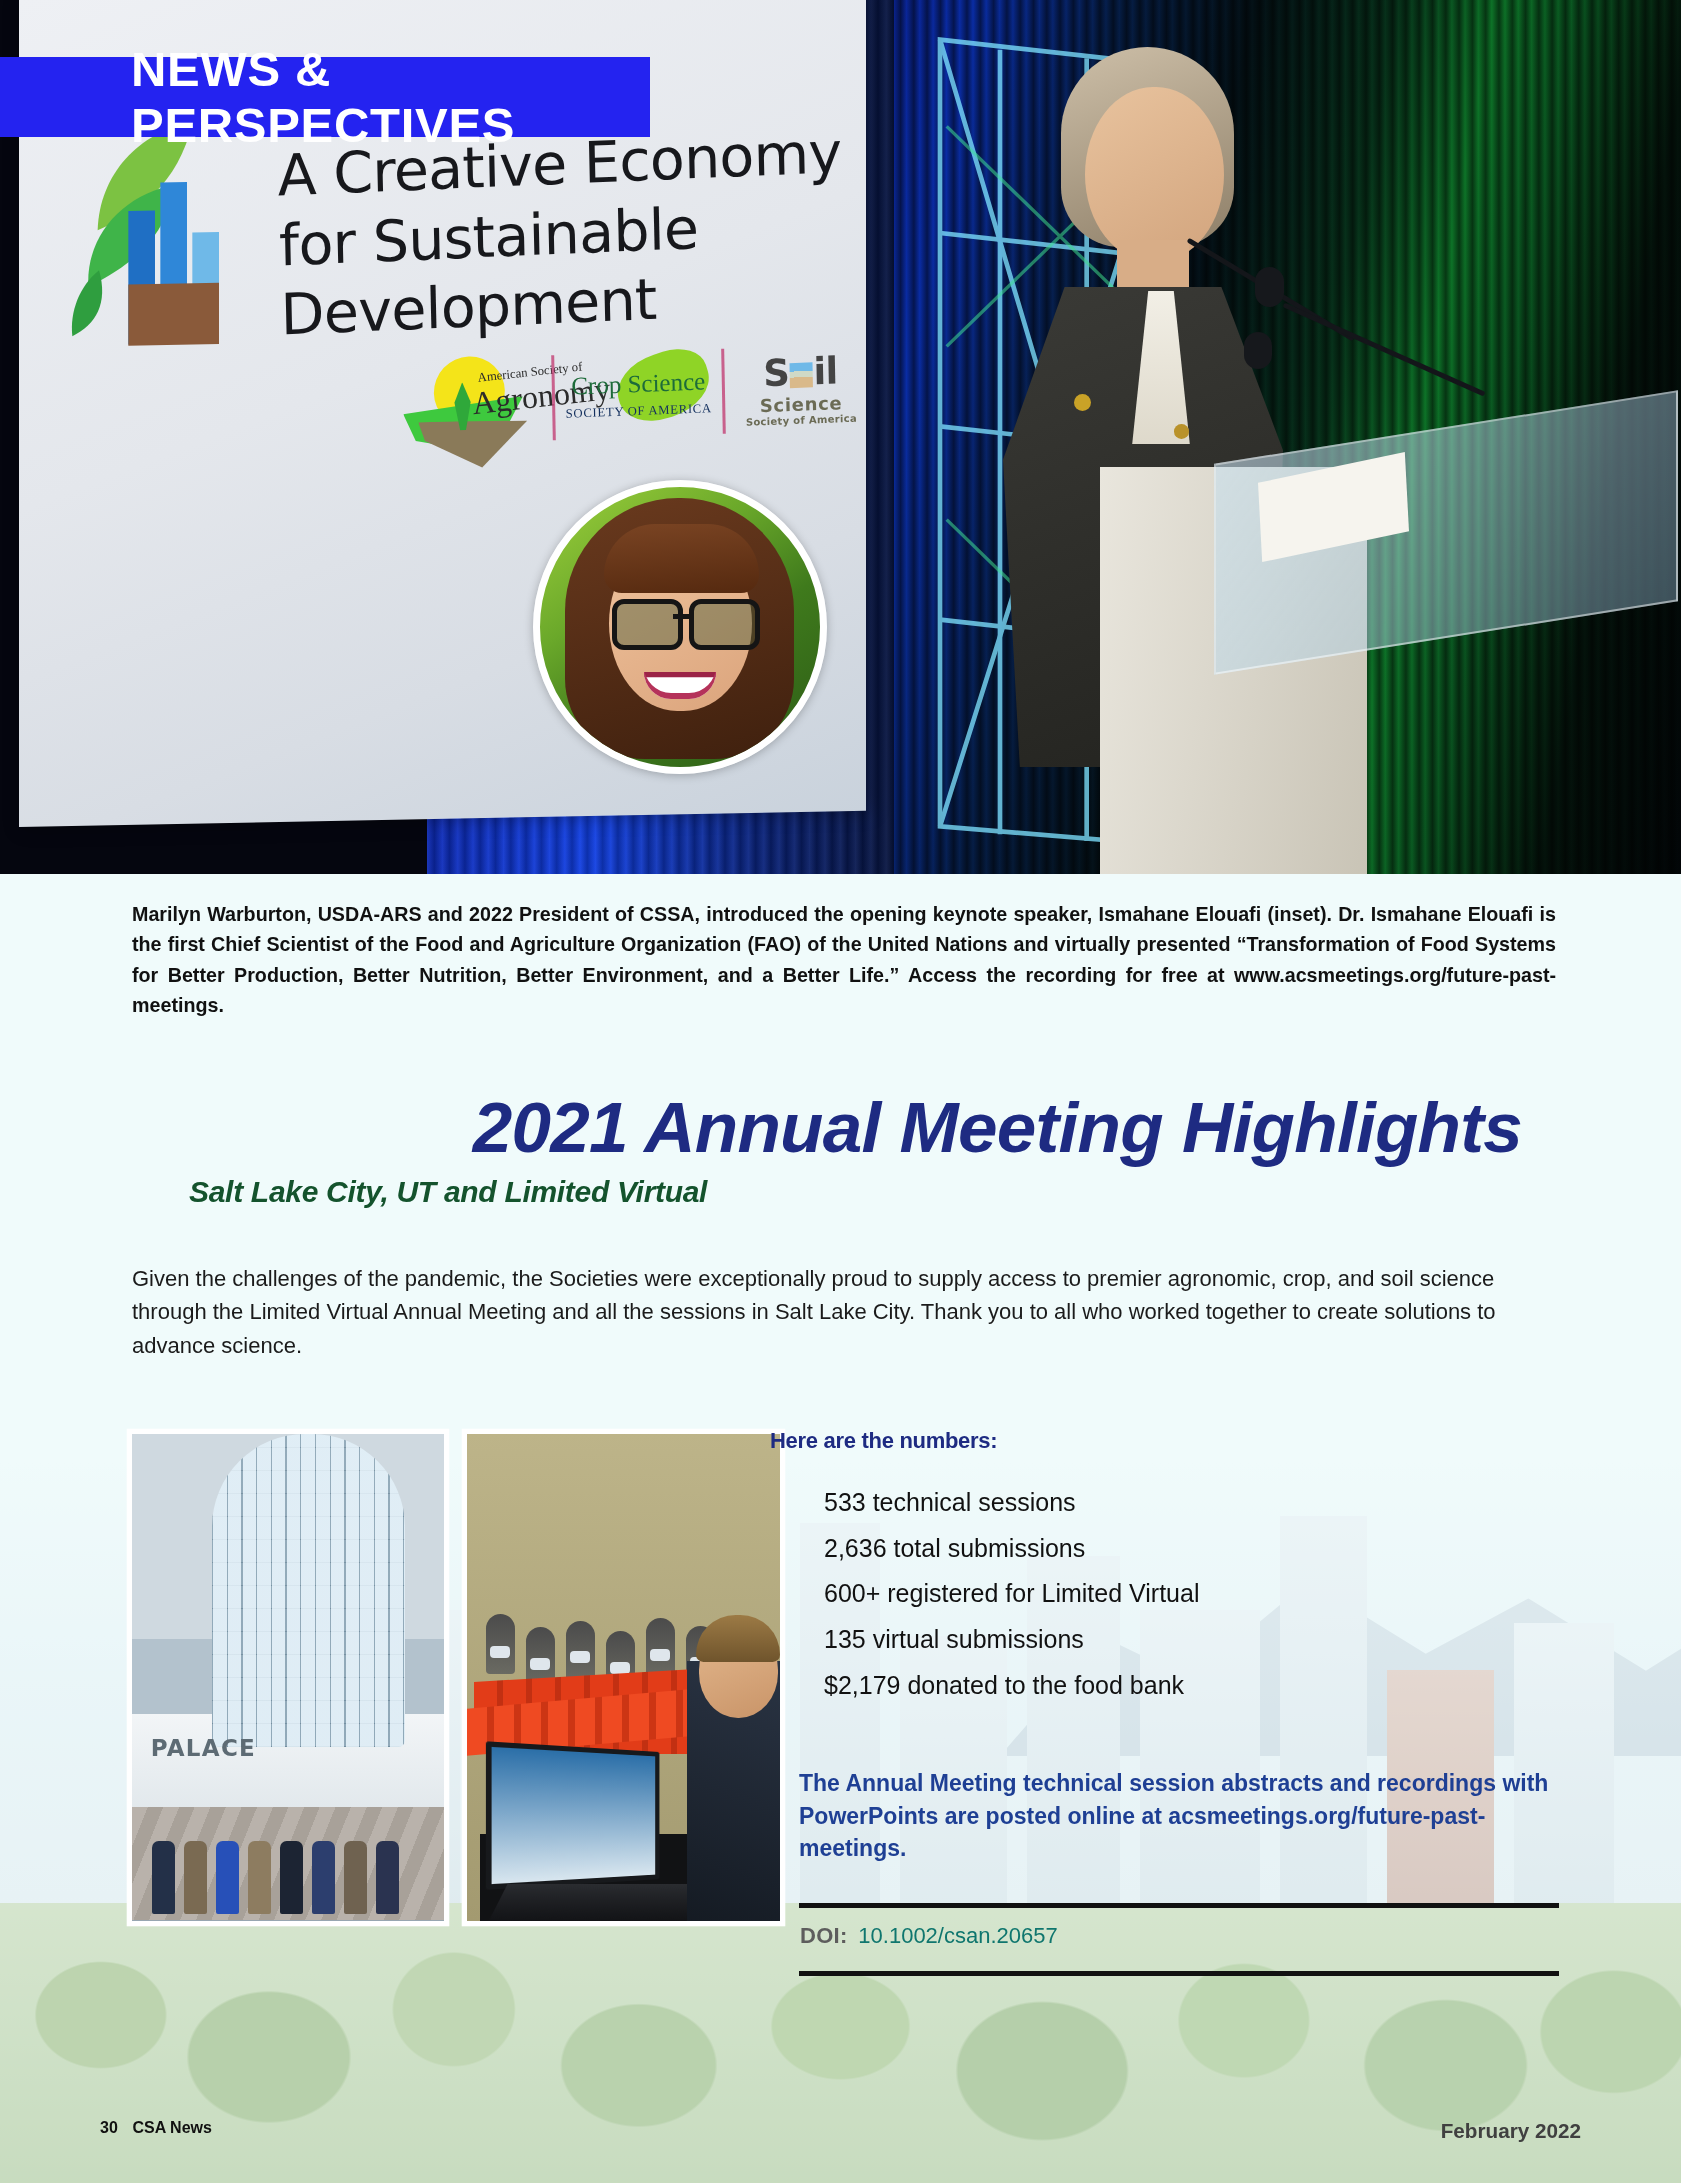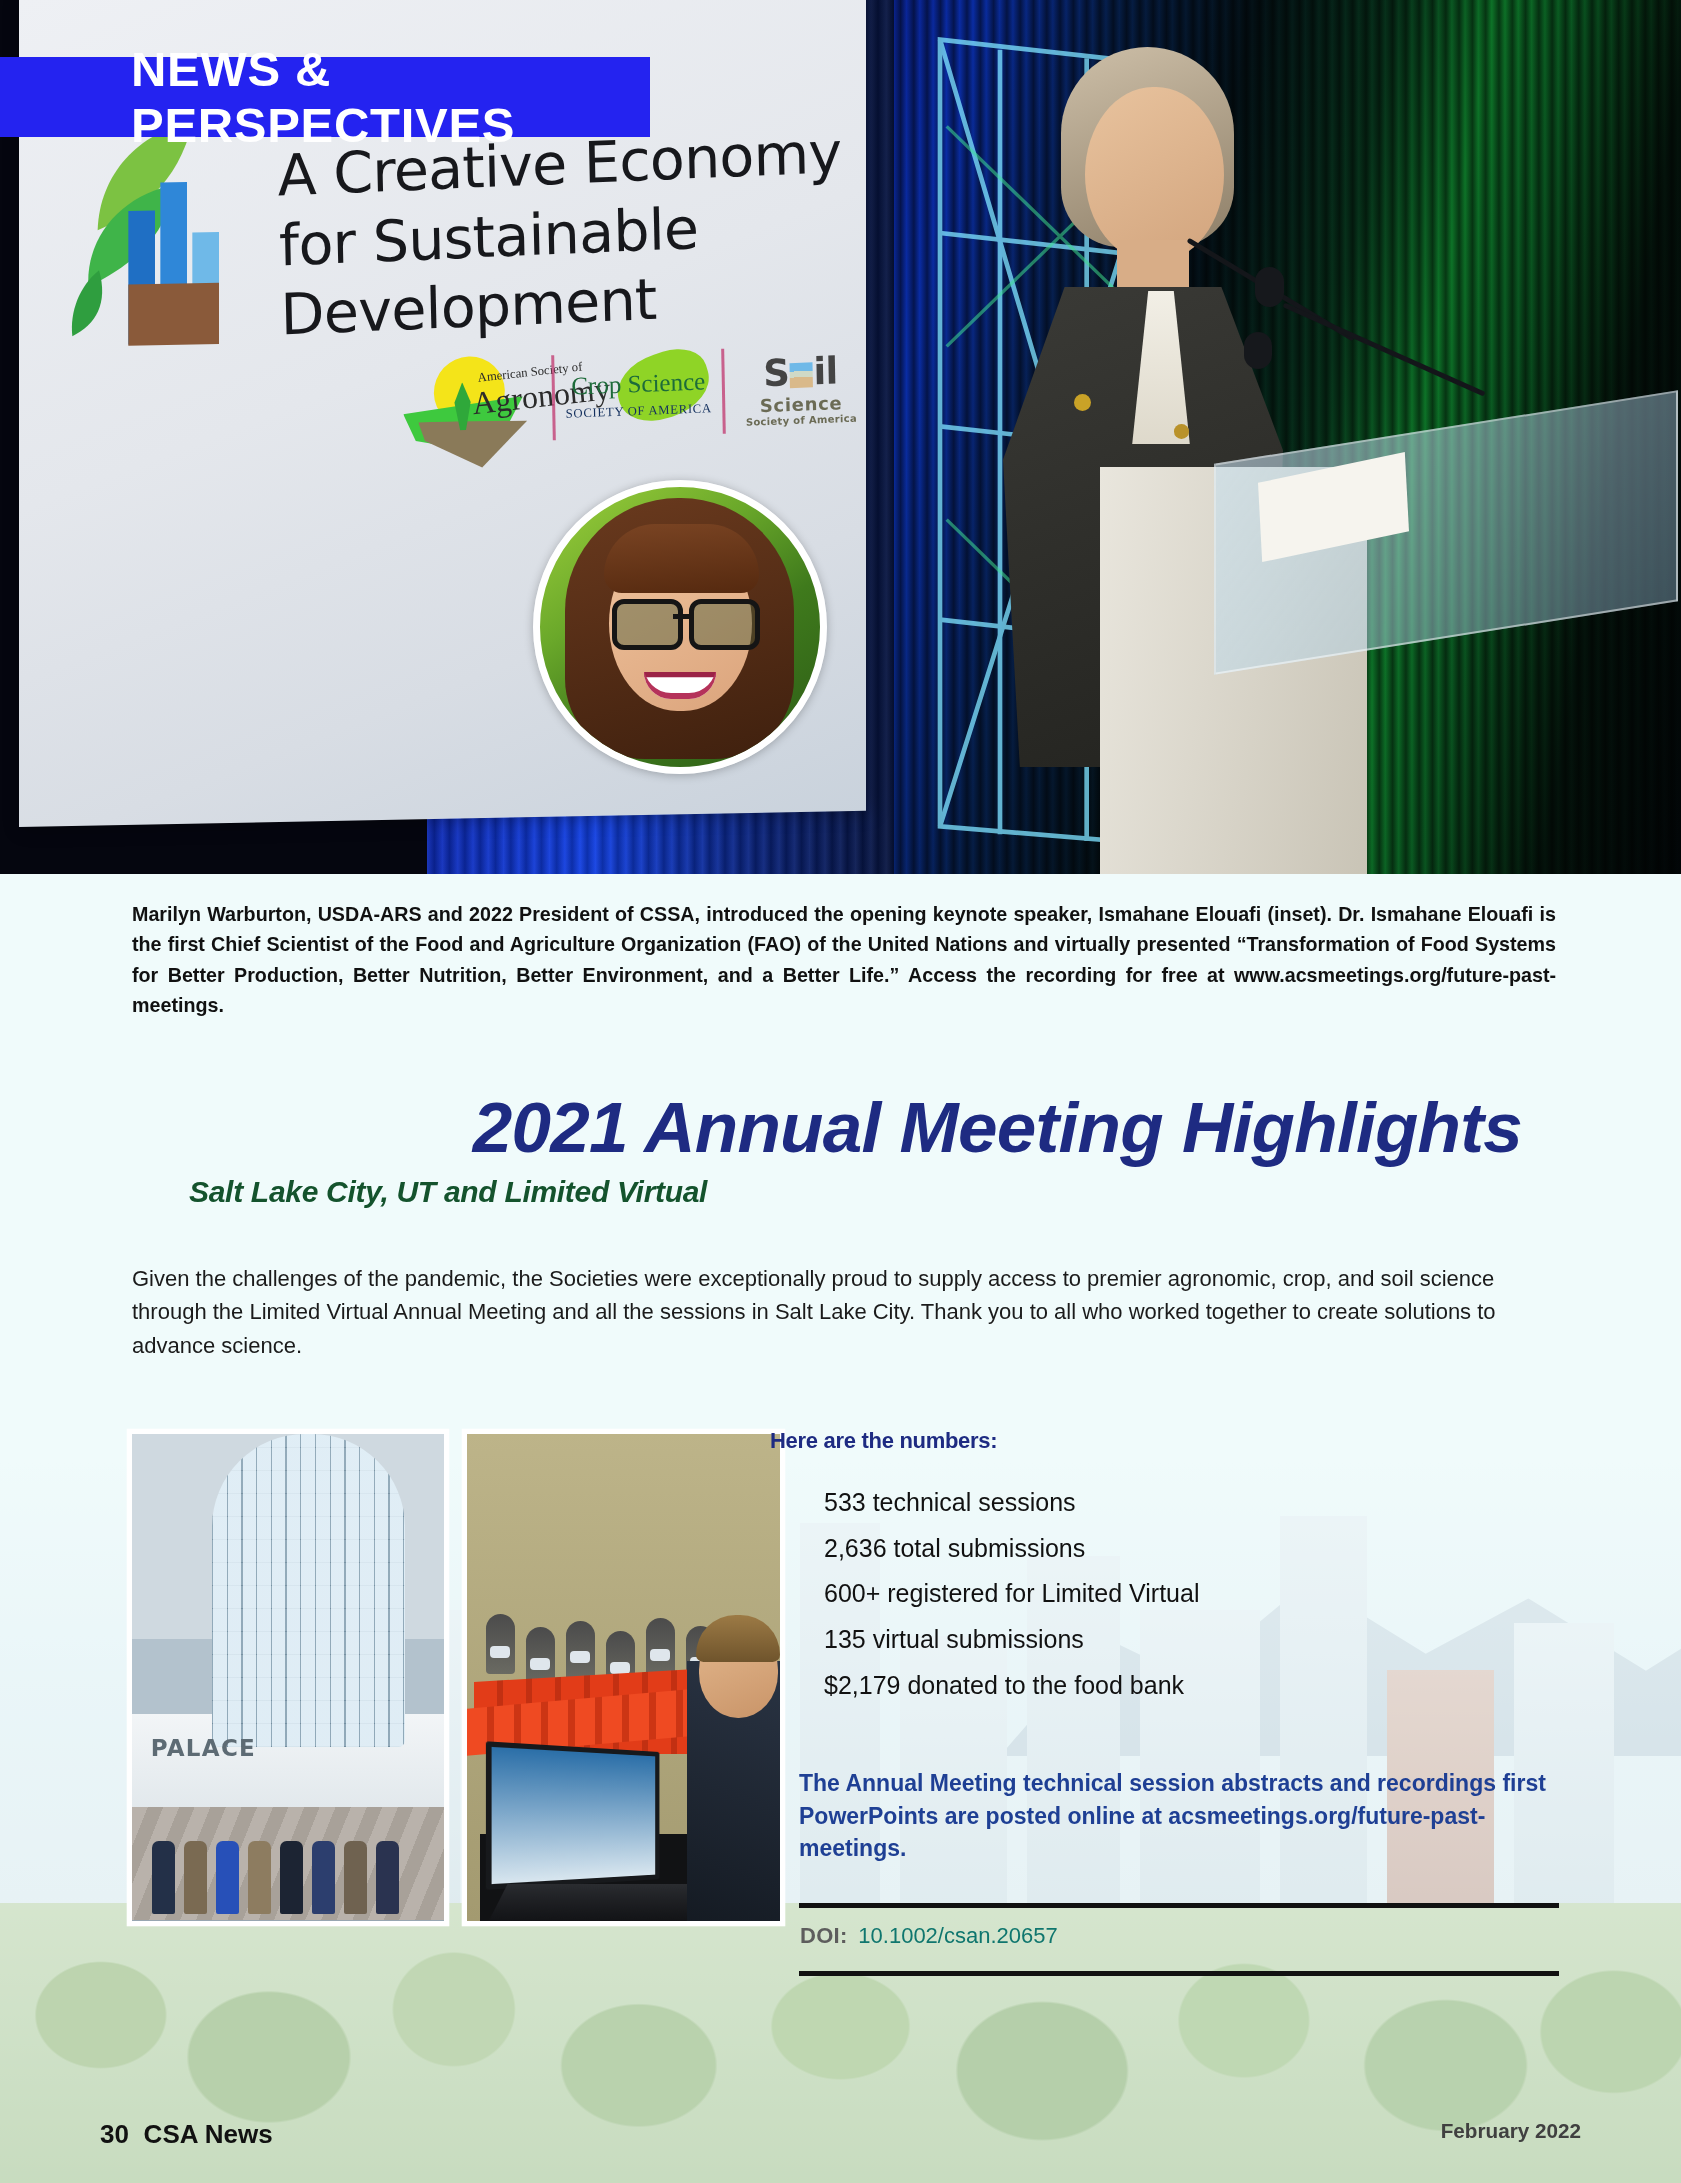--- a/index.html
+++ b/index.html
@@ -264,21 +264,21 @@
   .doi{
     position:absolute;left:800px;top:1923px;z-index:6;
     font-family:"Liberation Sans",sans-serif;font-size:22px;color:#5d5d5d;
   }
   .doi b{font-weight:bold;color:#5d5d5d;letter-spacing:0.3px;}
   .doi i{font-style:normal;color:#0f766e;margin-left:10.7px;}
 
   
   .foot-l{
     position:absolute;left:100px;top:2119px;z-index:10;
-    font-family:"Liberation Sans",sans-serif;font-weight:bold;font-size:26px;color:#111;
+    font-family:"Liberation Sans",sans-serif;font-weight:bold;font-size:16px;color:#111;
   }
   .foot-l .pg{margin-right:14.7px;}
   .foot-r{
     position:absolute;right:100px;top:2119px;z-index:10;
     font-family:"Liberation Sans",sans-serif;font-weight:bold;font-size:20.7px;color:#404040;
   }
 </style>
 </head>
 <body>
 
@@ -441,21 +441,21 @@
 <div class="numbers-list">
   <ul>
     <li>533 technical sessions</li>
     <li>2,636 total submissions</li>
     <li>600+ registered for Limited Virtual</li>
     <li>135 virtual submissions</li>
     <li>$2,179 donated to the food bank</li>
   </ul>
 </div>
 
-<div class="promo">The Annual Meeting technical session abstracts and recordings first PowerPoints are posted online at acsmeetings.org/future-past-meetings.</div>
+<div class="promo">The Annual Meeting technical session abstracts and recordings with PowerPoints are posted online at acsmeetings.org/future-past-meetings.</div>
 
 <div class="doi-top"></div>
 <div class="doi">
   <b>DOI:</b><i>10.1002/csan.20657</i>
 </div>
 <div class="doi-bot"></div>
 
 <div class="foot-l">
   <span class="pg">30</span><span>CSA News</span>
 </div>

